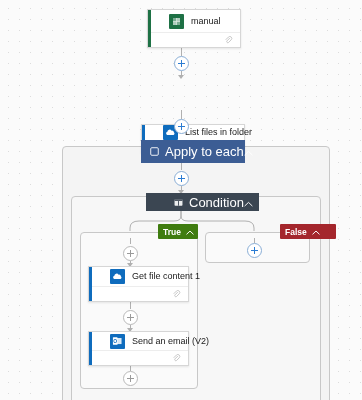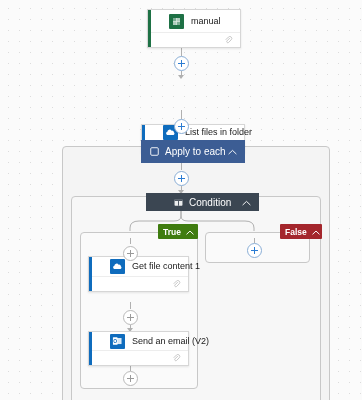--- a/index.html
+++ b/index.html
@@ -76,21 +76,21 @@
   .link-icon { opacity: 0.55; }
 
   
   .hdr {
     position: absolute;
     display: flex;
     align-items: center;
     box-sizing: border-box;
     padding: 0 8px 0 9px;
     color: #ffffff;
-    font-size: 10px;
+    font-size: 13px;
   }
   .hdr .hdr-icon { margin-right: 6px; display: flex; align-items: center; }
   .hdr .hdr-label { flex: 1 1 auto; white-space: nowrap; }
   .hdr .chev { flex: 0 0 auto; opacity: 0.95; }
   .hdr-apply { background: #3c5d94; }
   .hdr-cond  { background: #3b4652; padding-left: 28px; }
 
   
   .badge {
     position: absolute;
@@ -253,30 +253,30 @@
 
   <div class="badge badge-true" style="left:114px; top:224px; width:40px; height:15px;">
     <span class="b-label">True</span>
     <span>
       <svg width="8" height="5" viewBox="0 0 10 6">
         <path d="M1,5 L5,1.2 L9,5" fill="none" stroke="#ffffff" stroke-width="1.2" stroke-linecap="round" stroke-linejoin="round"></path>
       </svg>
     </span>
   </div>
 
-  <div class="badge badge-false" style="left:236px; top:224px; width:42px; height:15px;">
+  <div class="badge badge-false" style="left:236px; top:224px; width:56px; height:15px;">
     <span class="b-label">False</span>
     <span>
       <svg width="8" height="5" viewBox="0 0 10 6">
         <path d="M1,5 L5,1.2 L9,5" fill="none" stroke="#ffffff" stroke-width="1.2" stroke-linecap="round" stroke-linejoin="round"></path>
       </svg>
     </span>
   </div>
 
-  <div class="card" style="left:88px; top:256px; width:101px; height:36px;">
+  <div class="card" style="left:88px; top:266px; width:101px; height:36px;">
     <div class="accent" style="background:#0f6cbd;"></div>
     <div class="card-top">
       <div class="card-icon" style="background:#0f6cbd;">
         <svg width="11" height="11" viewBox="0 0 12 12">
           <path d="M2.4,8.6 a1.7,1.7 0 0 1 0.2,-3.3 a2.5,2.5 0 0 1 4.6,-1.3 a2,2 0 0 1 2.6,1.9 a1.6,1.6 0 0 1 -0.5,2.7 z" fill="#ffffff"></path>
         </svg>
       </div>
       <span class="card-title">Get file content 1</span>
     </div>
     <div class="card-bottom">

